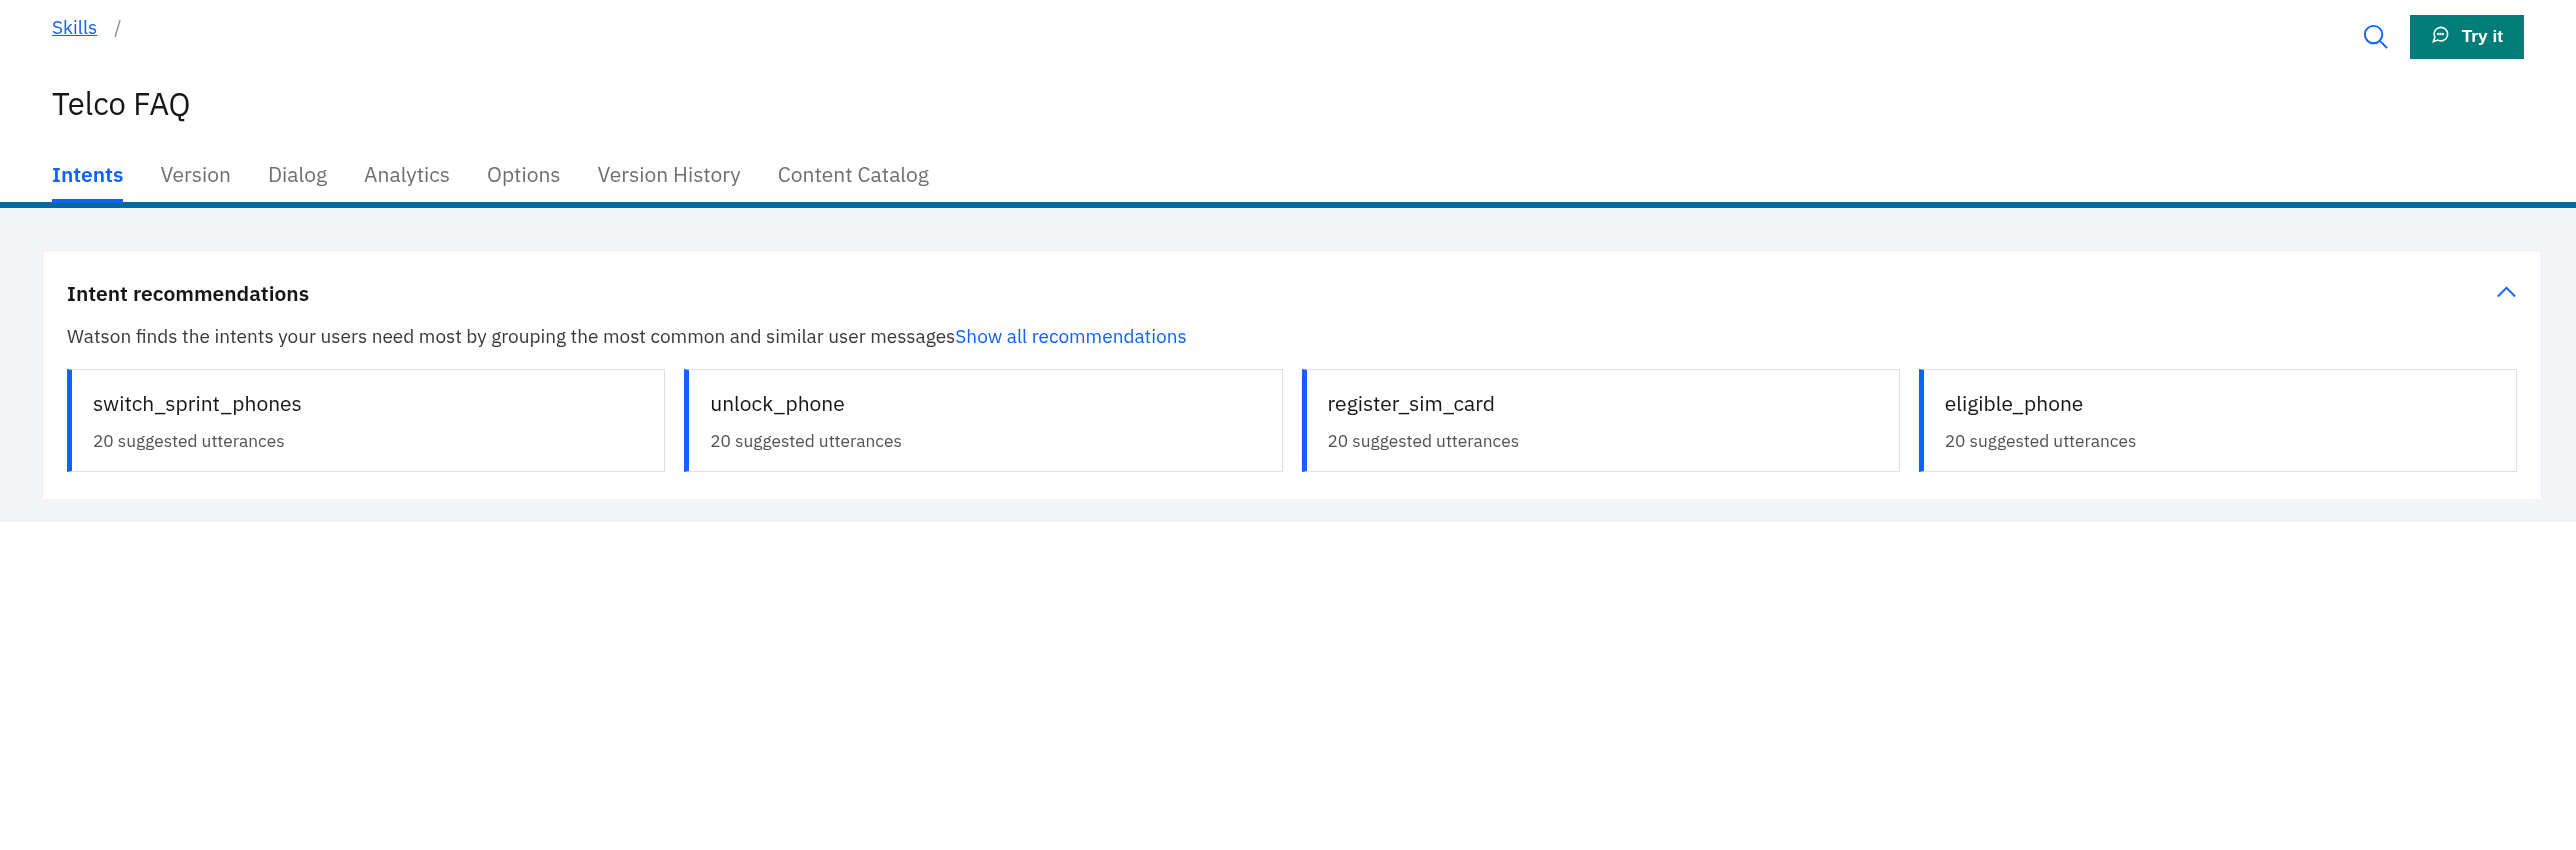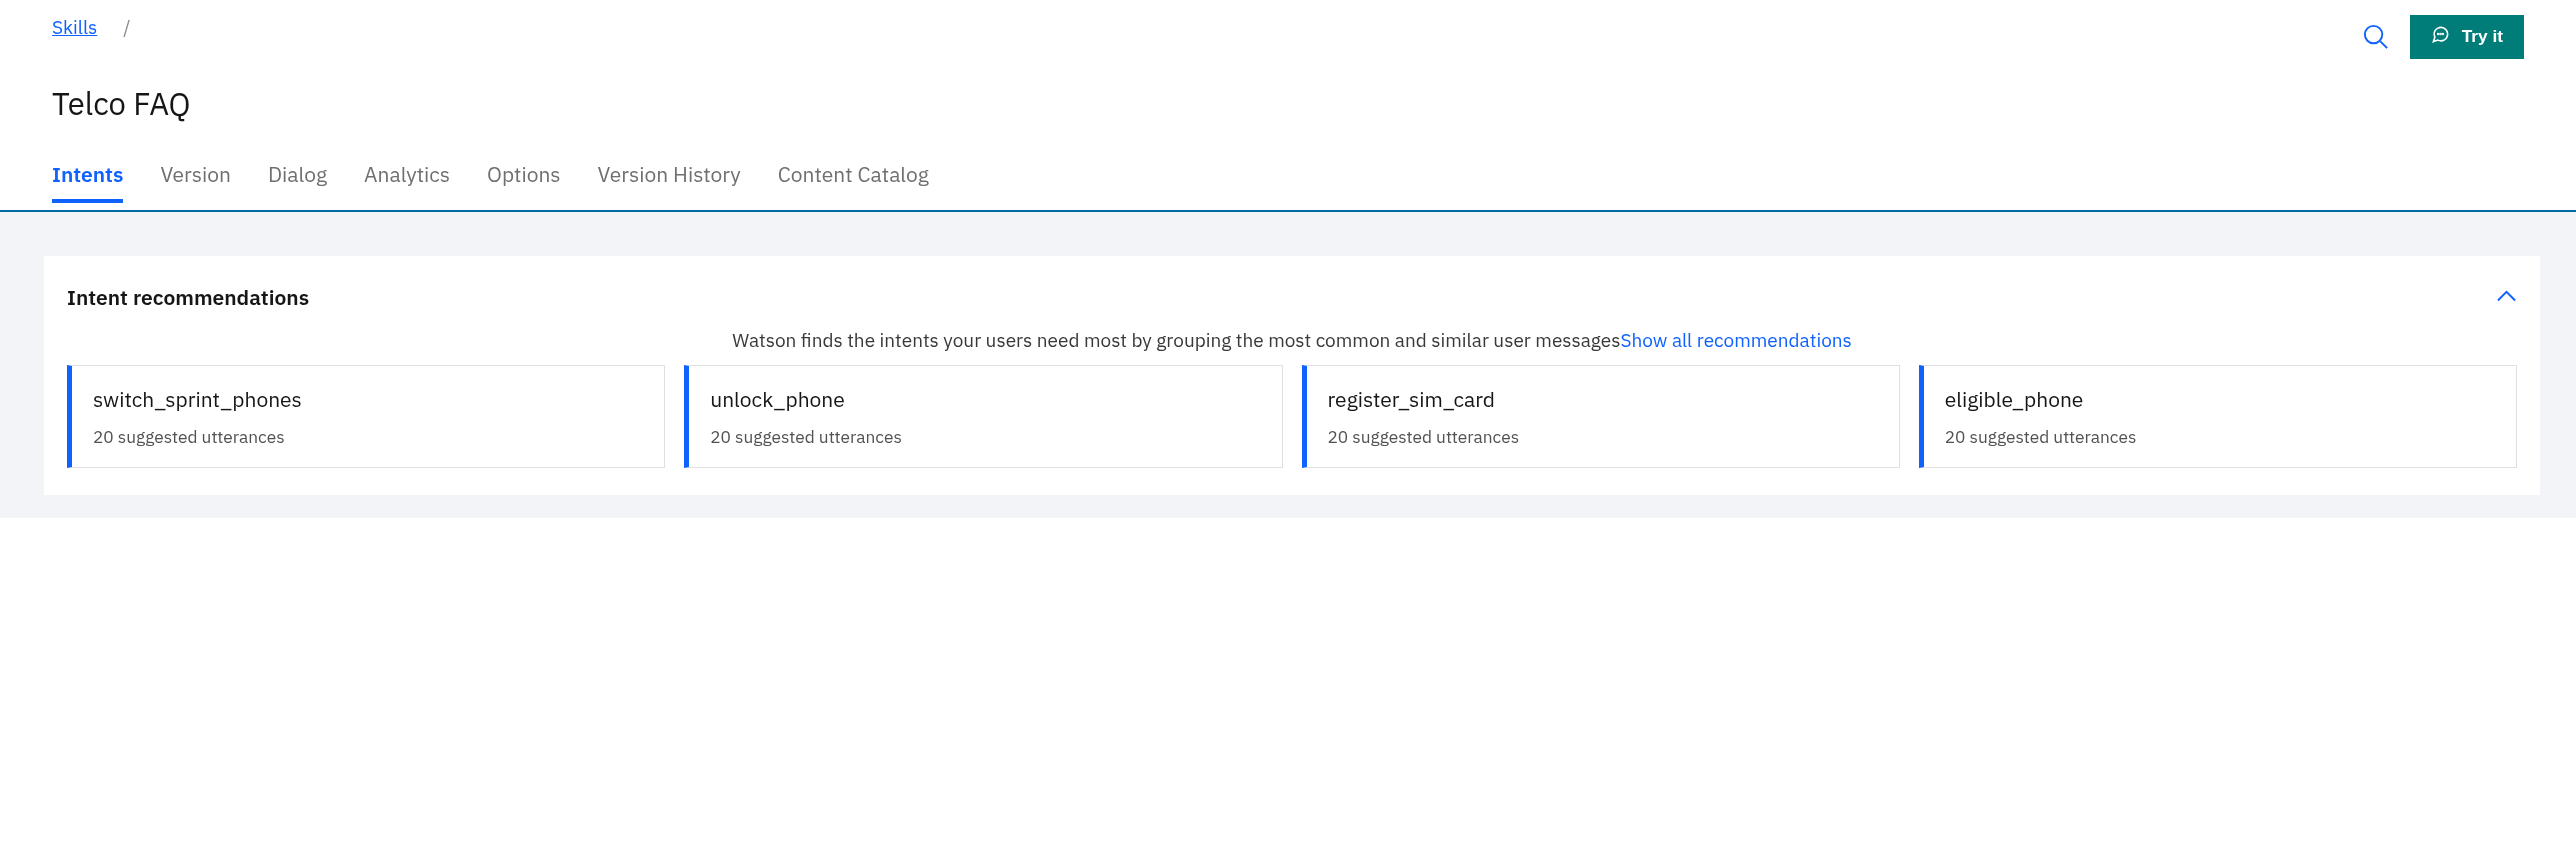--- a/index.html
+++ b/index.html
@@ -20,21 +20,21 @@
       align-items: flex-start;
     }
     .header-left {
       display: flex;
       flex-direction: column;
       gap: 17.3px;
     }
     .breadcrumb {
       display: flex;
       align-items: center;
-      gap: 26px;
+      gap: 17px;
       font-size: 19px;
       color: #4d5358;
     }
     .breadcrumb a {
       color: #0f62fe;
       text-decoration: underline;
     }
     .breadcrumb-sep {
       color: #8d8d8d;
     }
@@ -88,22 +88,22 @@
       cursor: pointer;
     }
     .overflow-menu {
       color: #525252;
       cursor: pointer;
       padding: 0 3.8px;
     }
     .tabs {
       display: flex;
       gap: 37px;
-      padding: 23px 52px 8px 52px;
-      border-bottom: 2px solid #0369a1;
+      padding: 23px 52px 0 52px;
+      border-bottom: 6px solid #0369a1;
     }
     .tab {
       font-size: 21px;
       color: #6f6f6f;
       padding: 13.5px 0;
       cursor: pointer;
       position: relative;
     }
     .tab.active {
       color: #0f62fe;
@@ -133,24 +133,24 @@
       padding: 0 23px;
     }
     .panel-title {
       font-size: 21px;
       font-weight: 600;
       color: #161616;
       margin-bottom: 17.3px;
     }
     .panel-subrow {
       display: flex;
-      justify-content: center;
+      justify-content: flex-start;
       align-items: center;
       padding: 0 23px;
-      margin-bottom: 13px;
+      margin-bottom: 21px;
     }
     .panel-desc {
       font-size: 19px;
       color: #393939;
     }
     .show-all-link {
       font-size: 19px;
       color: #0f62fe;
       cursor: pointer;
     }

